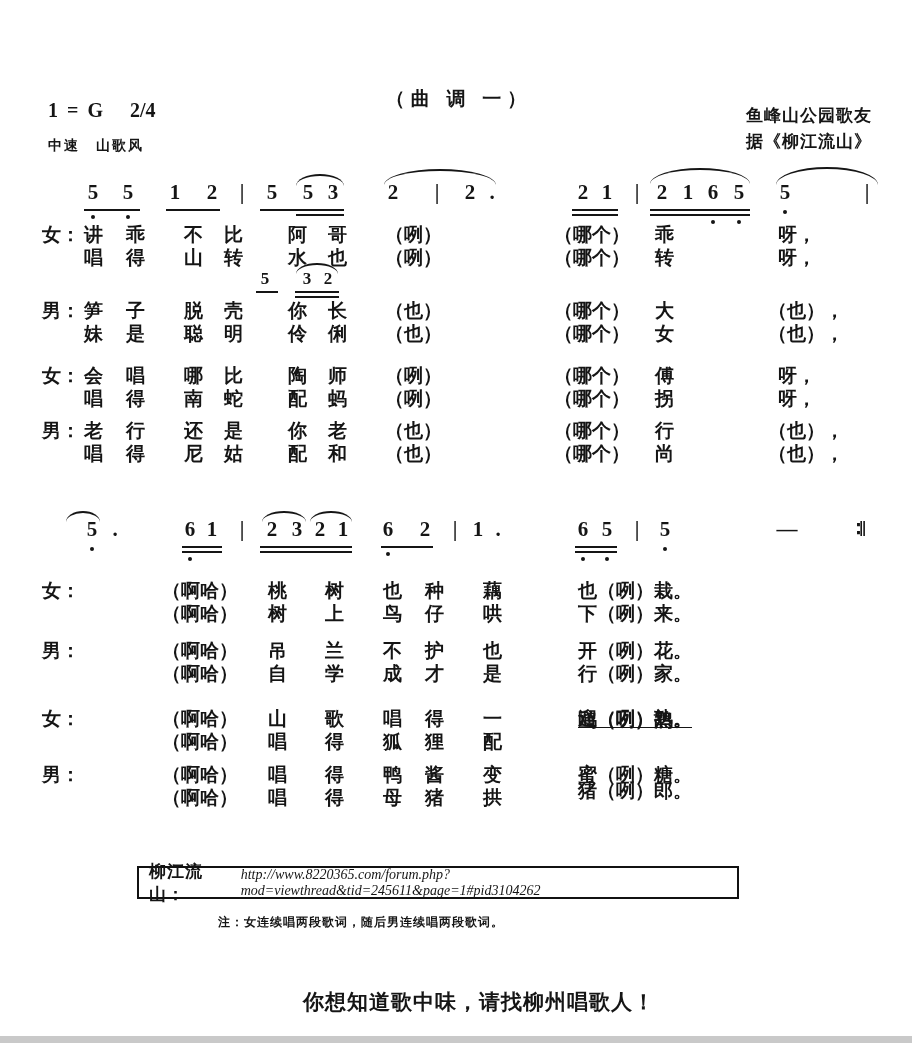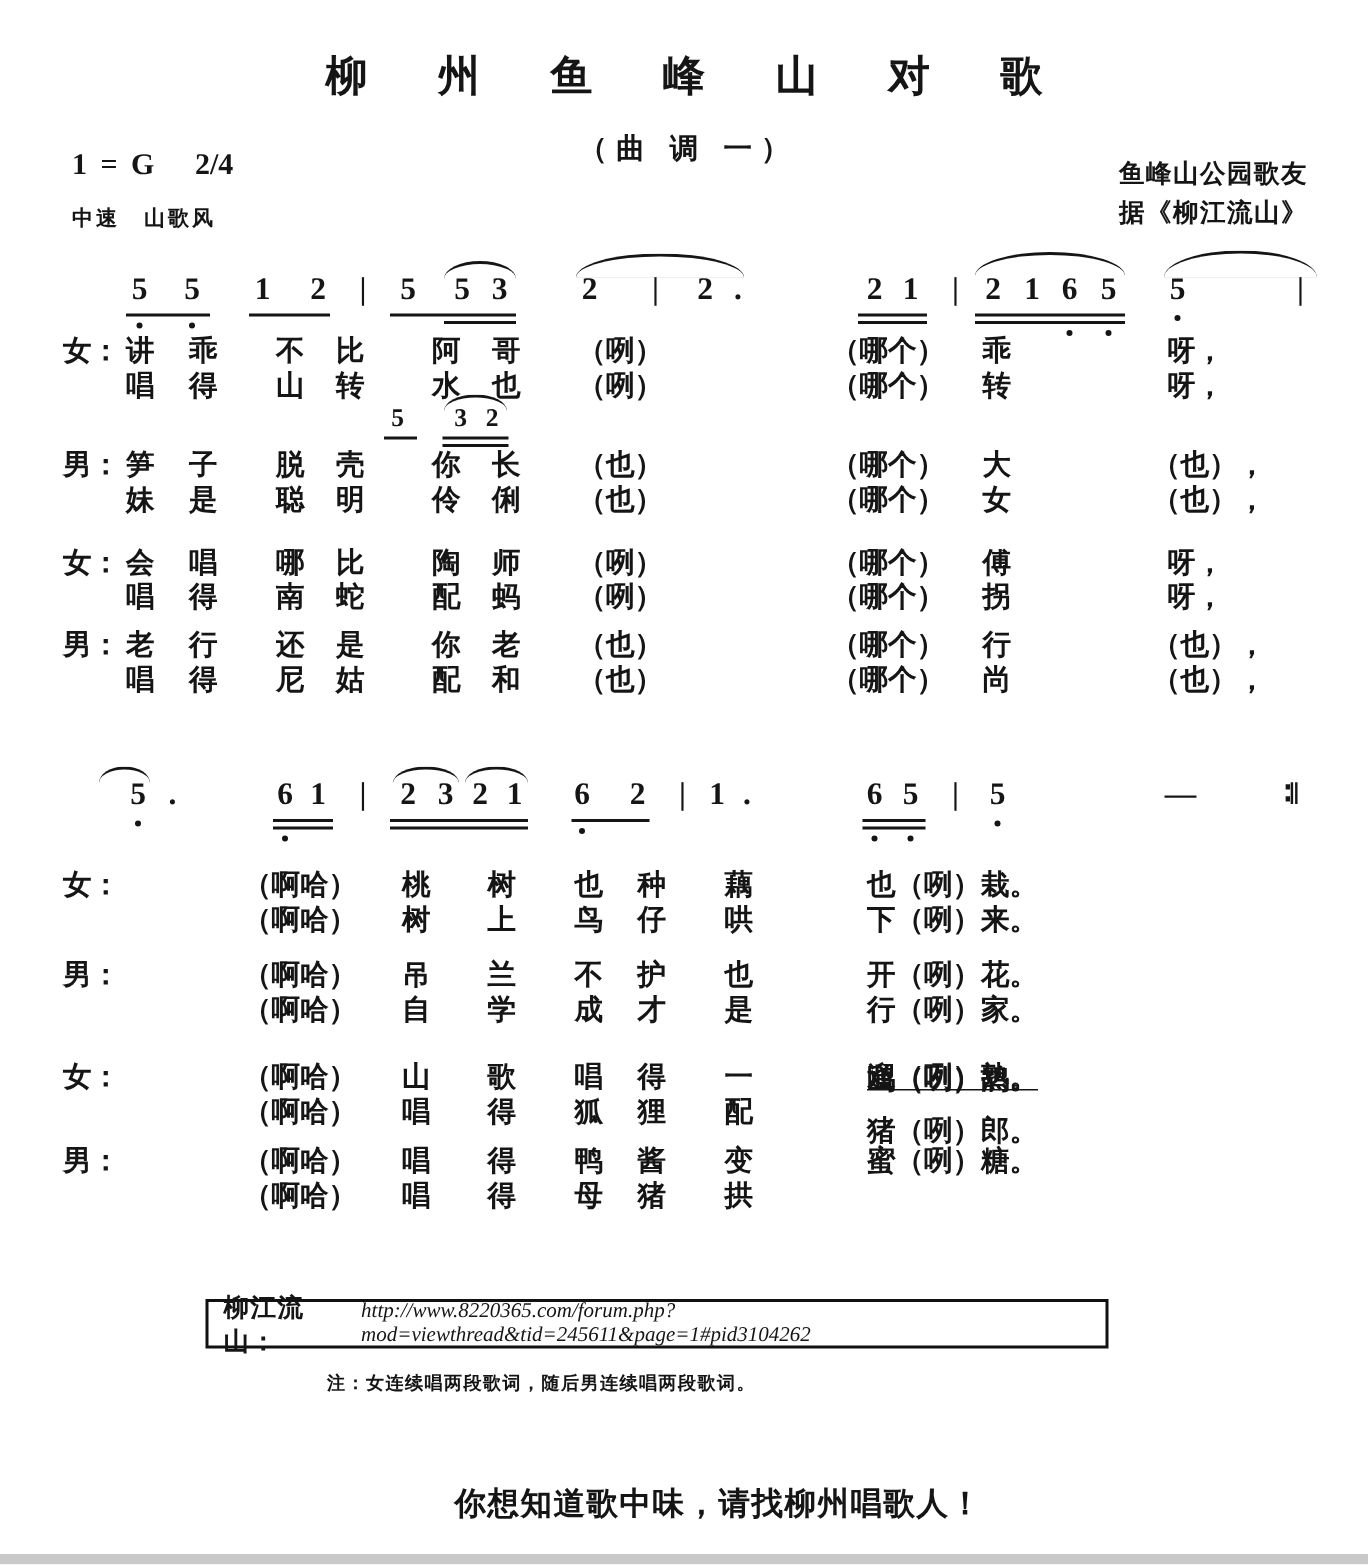--- a/index.html
+++ b/index.html
@@ -33,21 +33,20 @@
   .note{position:absolute;left:218px;top:914px;font-size:12px;font-weight:bold;letter-spacing:1px;}
   .ps1{position:absolute;left:198px;top:961px;font-size:21px;font-weight:bold;letter-spacing:1px;}
   .ps2{position:absolute;left:277px;top:988px;font-size:21px;font-weight:bold;letter-spacing:1px;margin-left:26px;}
   .edge{position:absolute;left:0;top:1036px;width:100%;height:7px;background:#c9c9c9;}
 </style>
 </head>
 <body>
 
 <div id="page">
 
-  <div class="title">柳 州 鱼 峰 山 对 歌</div>
   <div class="subtitle">（曲 调 一）</div>
 
   <span class="keysig">1 = G</span>
   <span class="meter">2/4</span>
 
   <div class="tempo">
     <span>中速</span><span class="gap"></span><span>山歌风</span>
   </div>
 
   <div class="credit c1">鱼峰山公园歌友</div>
@@ -279,21 +278,21 @@
       <span class="lyr" style="left: 383px; top: 764px;">鸭</span>
       <span class="lyr" style="left: 425px; top: 764px;">酱</span>
       <span class="lyr" style="left: 483px; top: 764px;">变</span>
       <span class="lyr" style="left: 578px; top: 764px;">蜜（咧）糖。</span>
       <span class="lyr" style="left: 162px; top: 787px;">（啊哈）</span>
       <span class="lyr" style="left: 268px; top: 787px;">唱</span>
       <span class="lyr" style="left: 325px; top: 787px;">得</span>
       <span class="lyr" style="left: 383px; top: 787px;">母</span>
       <span class="lyr" style="left: 425px; top: 787px;">猪</span>
       <span class="lyr" style="left: 483px; top: 787px;">拱</span>
-      <span class="lyr" style="left: 578px; top: 744px;">猪（咧）郎。</span>
+      <span class="lyr" style="left: 578px; top: 780px;">猪（咧）郎。</span>
     </div>
 
   <div class="srcbox">
     <span class="srclabel">柳江流山：</span>
     <span class="srcurl">http://www.8220365.com/forum.php?mod=viewthread&amp;tid=245611&amp;page=1#pid3104262</span>
   </div>
 
   <div class="note">注：女连续唱两段歌词，随后男连续唱两段歌词。</div>
 
   <div class="ps2">你想知道歌中味，请找柳州唱歌人！</div>

